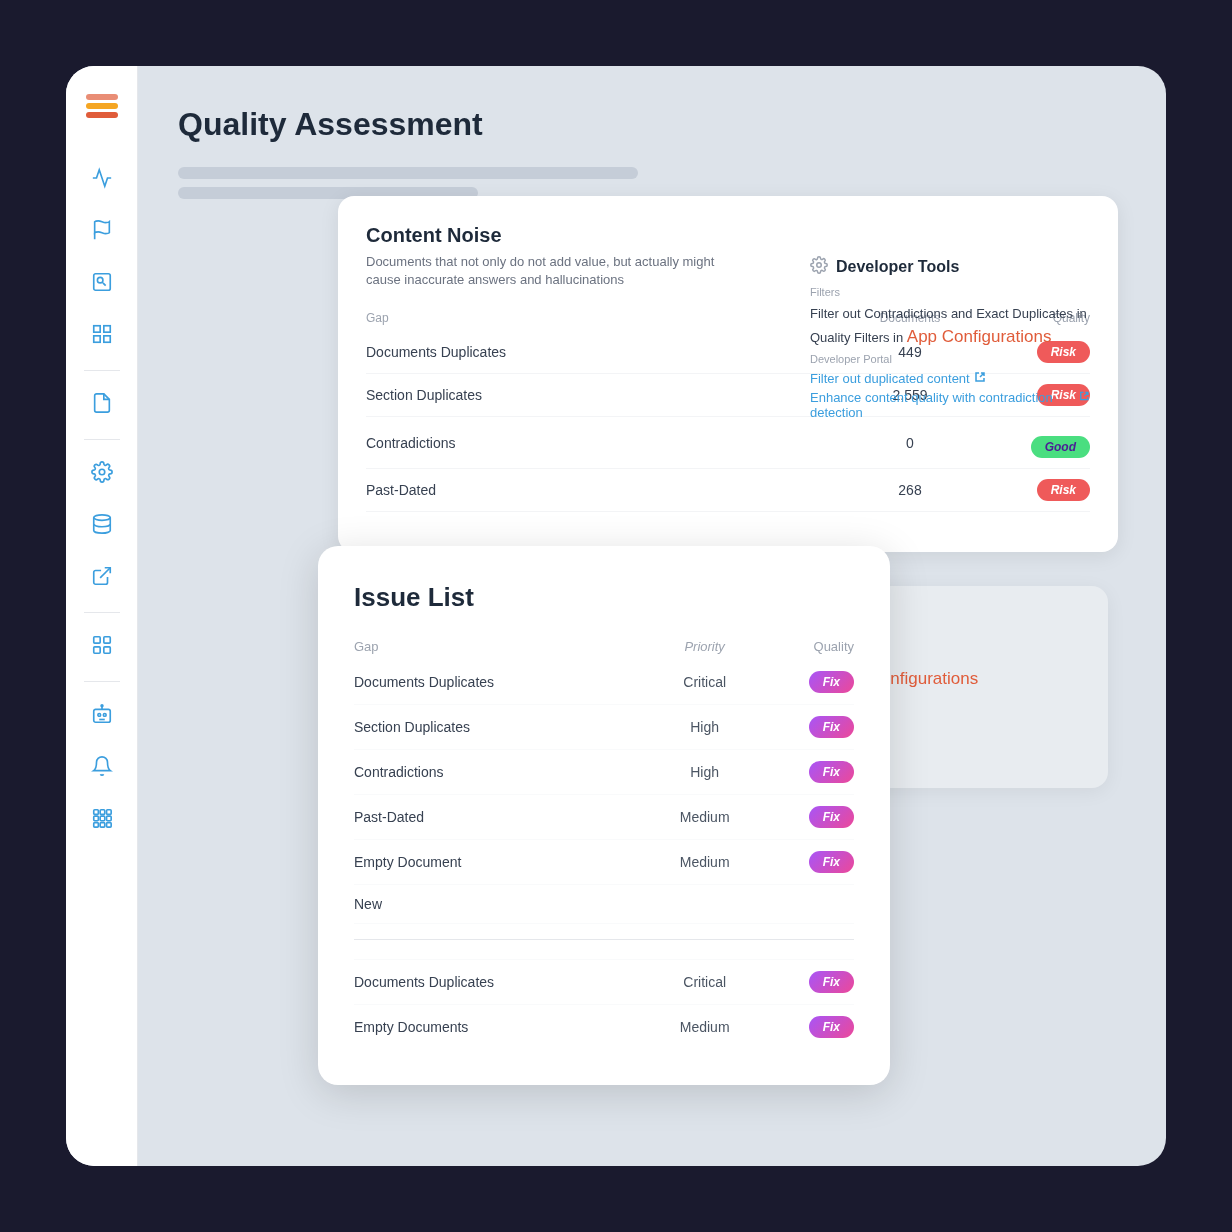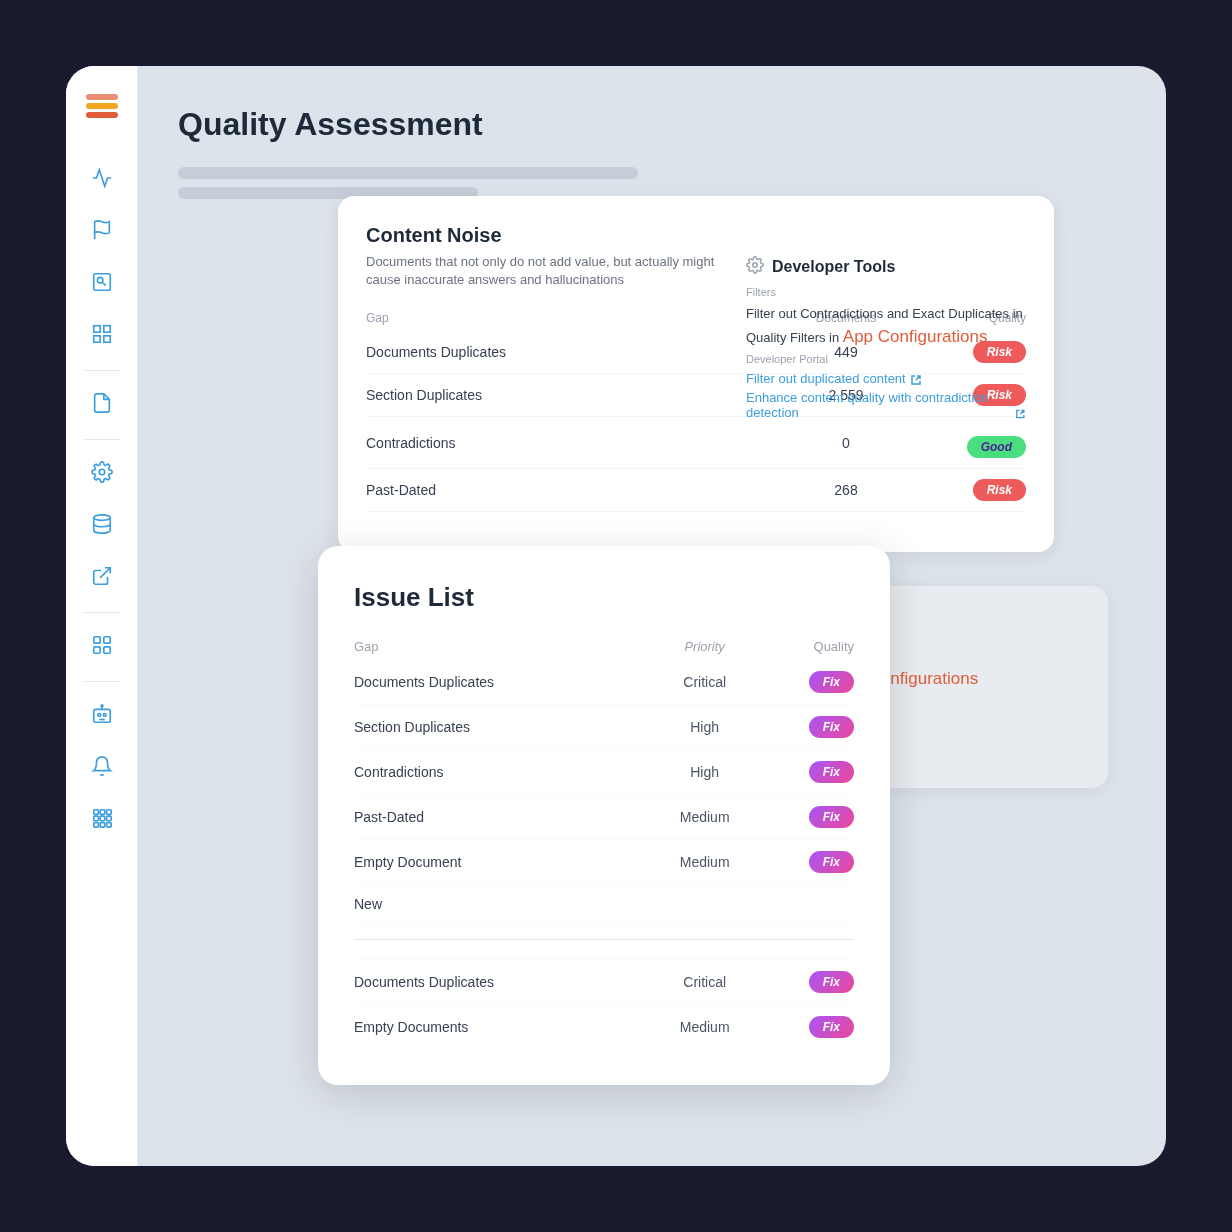--- a/index.html
+++ b/index.html
@@ -97,21 +97,21 @@
       border-radius: 6px;
       background: #c5cdd8;
       margin-bottom: 8px;
     }
 
     
     .bg-card {
       background: #fff;
       border-radius: 16px;
       padding: 28px;
-      width: 716px;
+      width: 780px;
       position: absolute;
       top: 130px;
       left: 200px;
       box-shadow: 0 4px 20px rgba(0,0,0,0.08);
     }
 
     .card-title {
       font-size: 20px;
       font-weight: 700;
       color: #1e2a3a;
@@ -207,21 +207,21 @@
     }
 
     .app-config-link {
       color: #e05c3a;
       text-decoration: none;
       font-size: 17px;
     }
 
     .portal-link {
       display: flex;
-      align-items: flex-end;
+      align-items: flex-start;
       gap: 4px;
       color: #3b9ede;
       font-size: 13px;
       text-decoration: none;
       margin-bottom: 4px;
       cursor: pointer;
     }
 
     .external-icon {
       display: inline-block;

